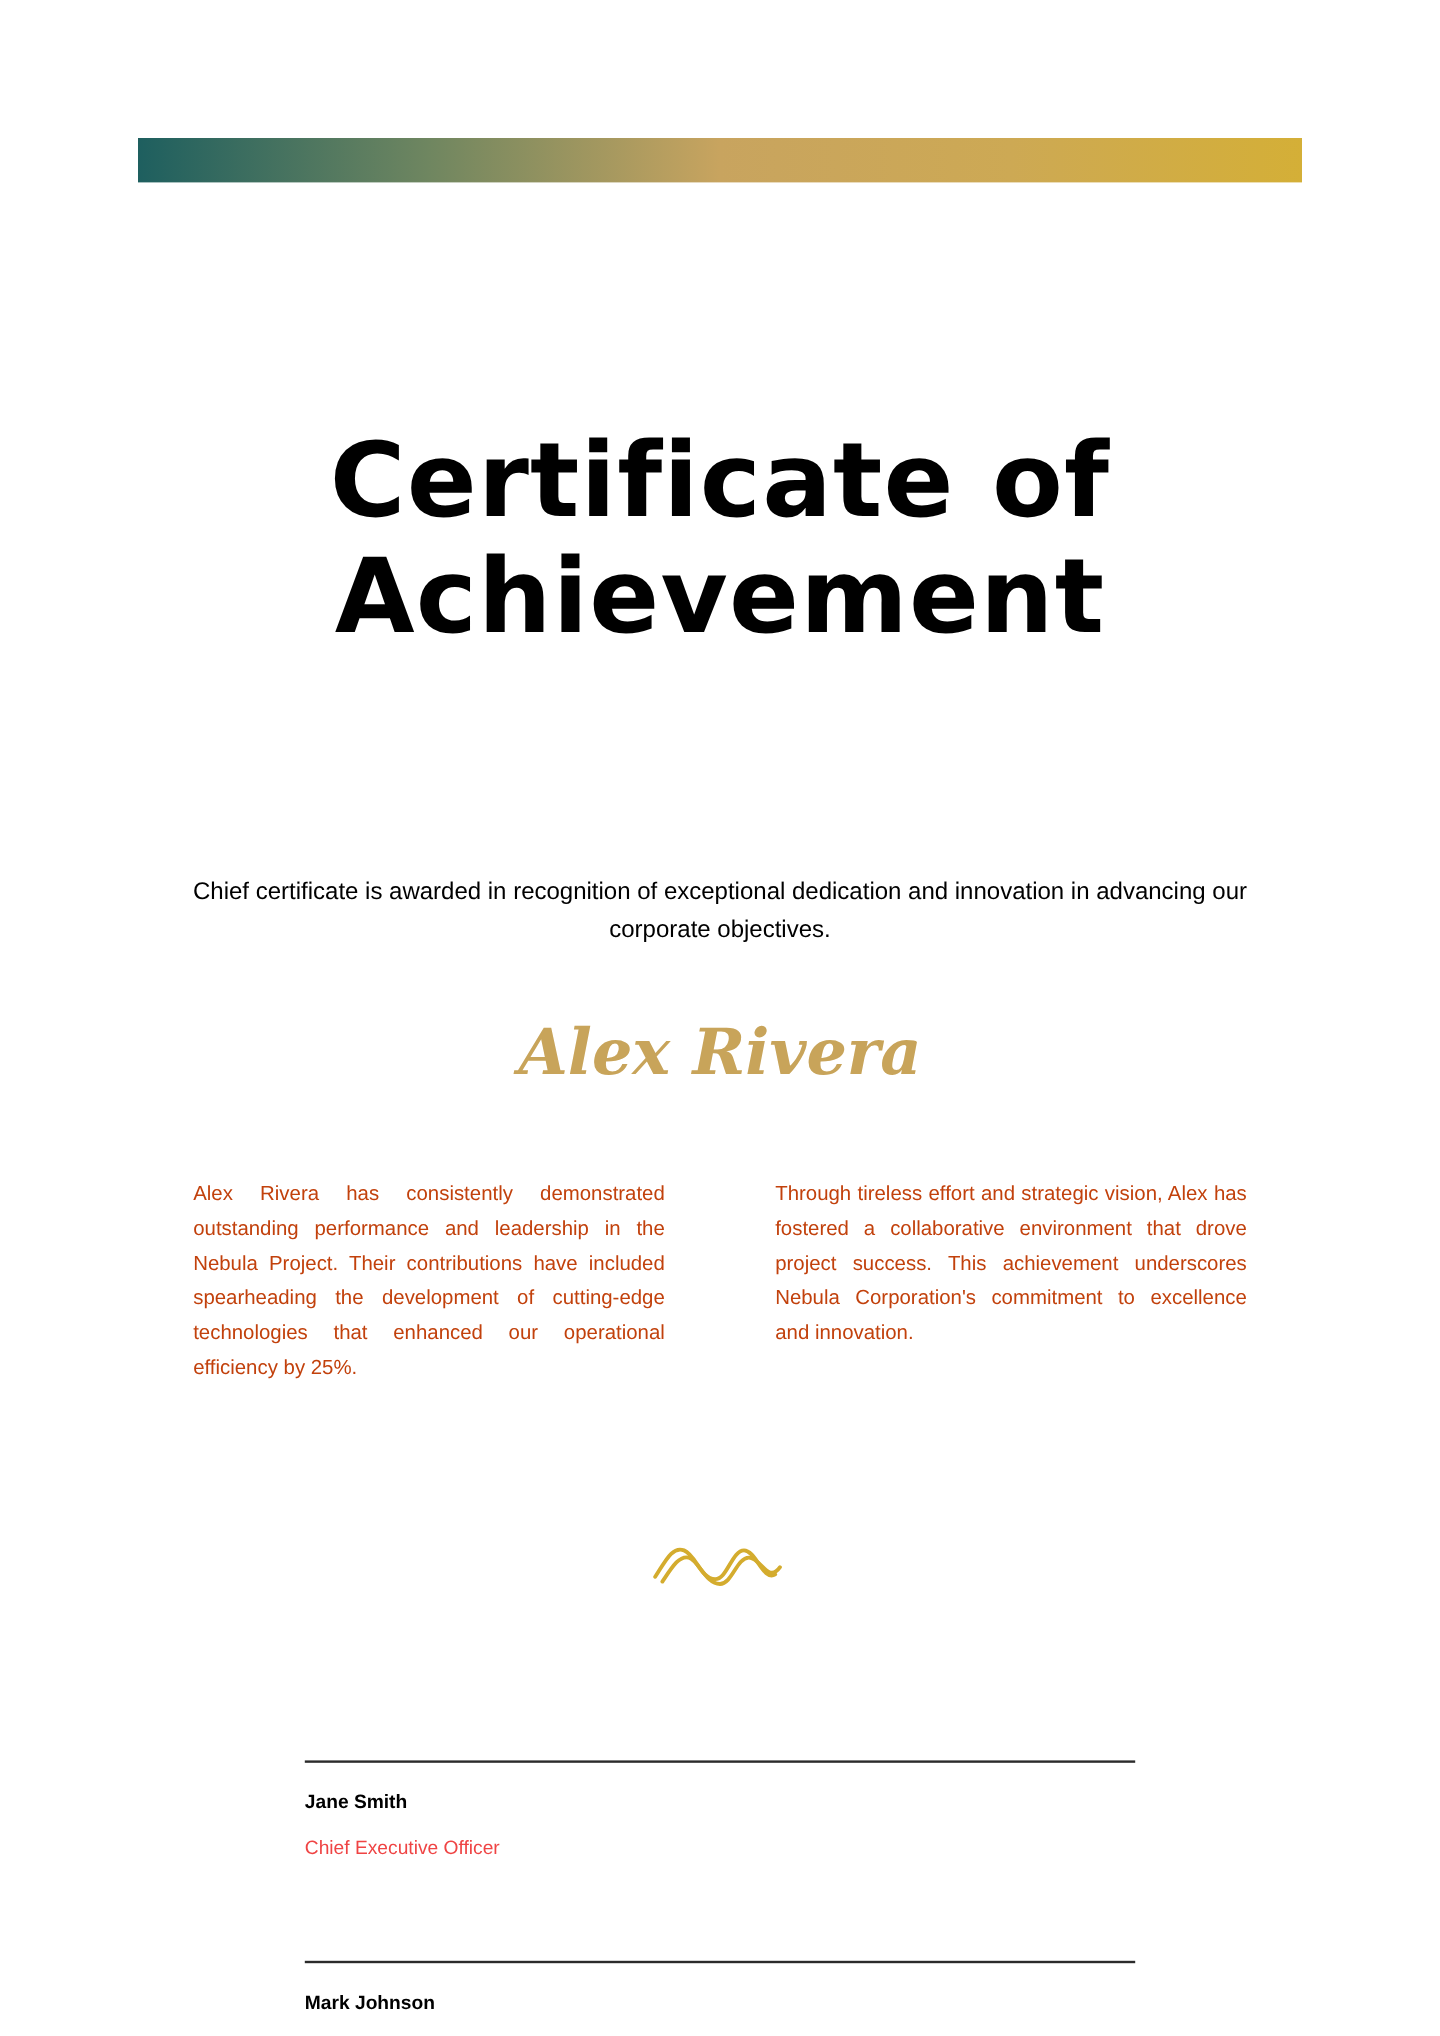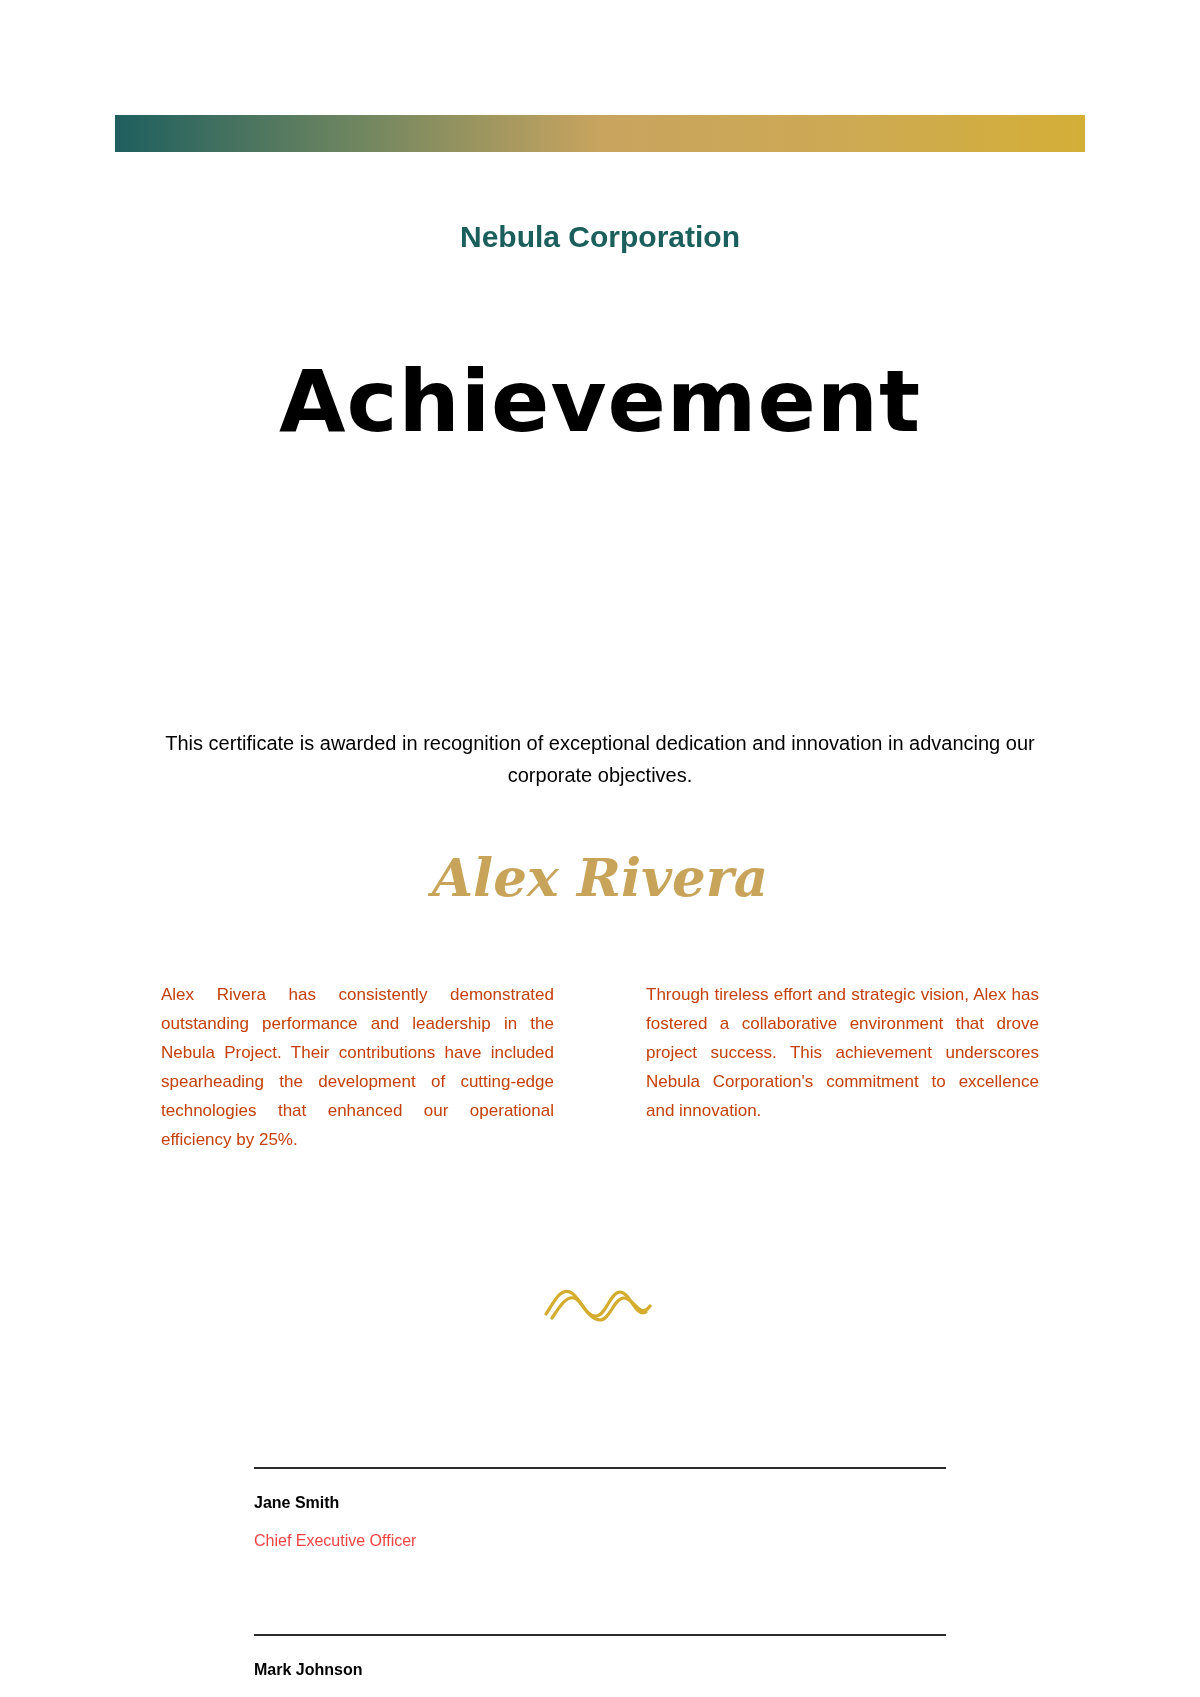--- a/index.html
+++ b/index.html
@@ -134,28 +134,28 @@
     .sig-1 { top: 1467px; }
     .sig-2 { top: 1634px; }
   </style>
 </head>
 <body>
 
 <div class="page">
 
   <div class="top-bar"></div>
 
-  <div class="company">Nebula Corporation</div>
 
   <div class="title">
+    <div>Certificate of</div>
     <div>Achievement</div>
   </div>
 
 
-  <div class="description">This certificate is awarded in recognition of exceptional dedication and innovation in advancing our corporate objectives.</div>
+  <div class="description">Chief certificate is awarded in recognition of exceptional dedication and innovation in advancing our corporate objectives.</div>
 
   <div class="recipient">Alex Rivera</div>
 
   <div class="columns">
     <div class="col">Alex Rivera has consistently demonstrated outstanding performance and leadership in the Nebula Project. Their contributions have included spearheading the development of cutting-edge technologies that enhanced our operational efficiency by 25%.</div>
     <div class="col">Through tireless effort and strategic vision, Alex has fostered a collaborative environment that drove project success. This achievement underscores Nebula Corporation's commitment to excellence and innovation.</div>
   </div>
 
   <svg class="ornament" viewBox="0 0 110 44" xmlns="http://www.w3.org/2000/svg">
     <path d="M4 34 C 12 22, 18 8, 28 12 C 38 16, 42 36, 54 36 C 64 36, 68 12, 78 12 C 88 12, 94 38, 104 32" fill="none" stroke="#d4ac2e" stroke-width="3.2" stroke-linecap="round"></path>

